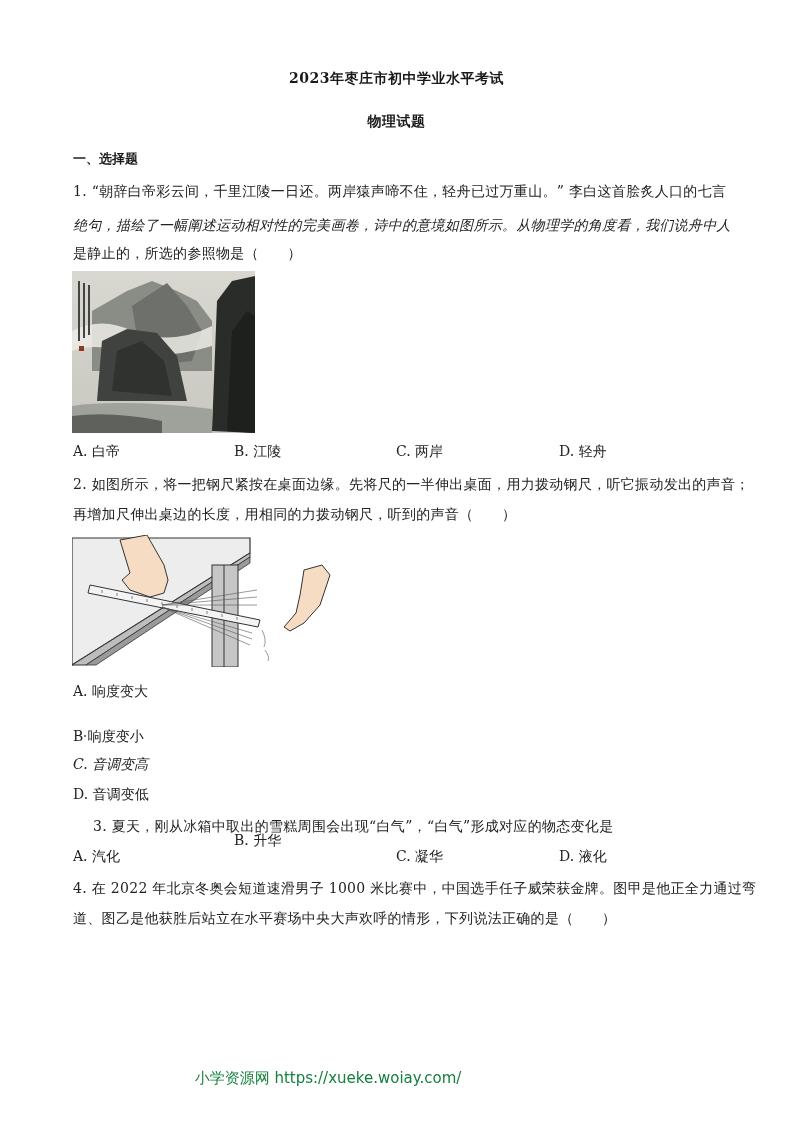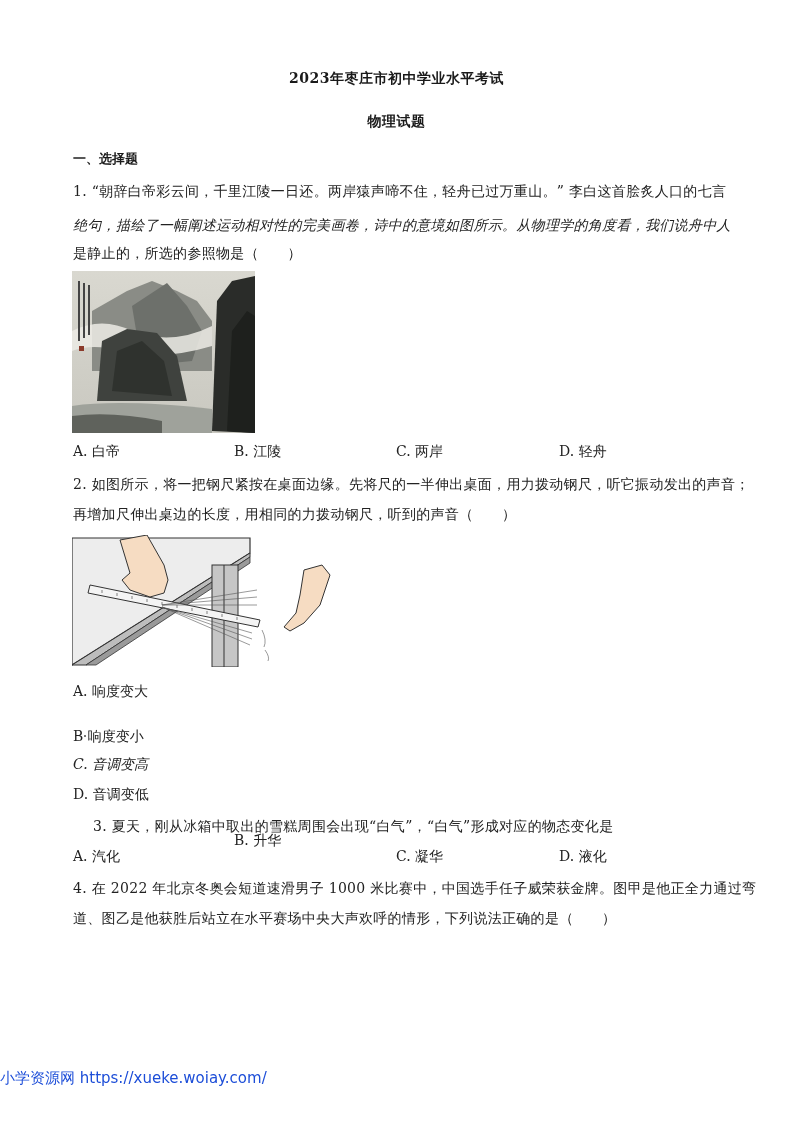--- a/index.html
+++ b/index.html
@@ -4,21 +4,21 @@
   <style>
     html, body { margin: 0; padding: 0; background: #ffffff; }
     body { width: 793px; height: 1122px; position: relative; overflow: hidden;
            font-family: "DejaVu Serif", "Liberation Serif", serif; color: #1a1a1a; }
     .abs { position: absolute; }
     .title { left: 0; width: 793px; text-align: center; font-weight: bold; font-size: 14px; letter-spacing: 0.5px; }
     .section { left: 73px; font-size: 13px; font-weight: bold; }
     .line { left: 73px; font-size: 14px; white-space: nowrap; letter-spacing: 0.3px; color: #222; }
     .opt { font-size: 14px; white-space: nowrap; color: #222; text-align: right; }
     .figure { background: #fff; }
-    .footer { left: 0; width: 656px; font-family: "DejaVu Sans", "Liberation Sans", sans-serif; font-size: 15px; color: #1d4ed8; }
+    .footer { left: 0; width: 656px; text-align: center; font-family: "DejaVu Sans", "Liberation Sans", sans-serif; font-size: 15px; color: #15803d; }
     .dot { width: 2px; height: 2px; background: #777; }
   </style>
 </head>
 <body>
 
 <div class="abs title" style="top:70px;">2023年枣庄市初中学业水平考试</div>
 <div class="abs title" style="top:113px;">物理试题</div>
 
 <div class="abs section" style="top:150px;">一、选择题</div>
 

